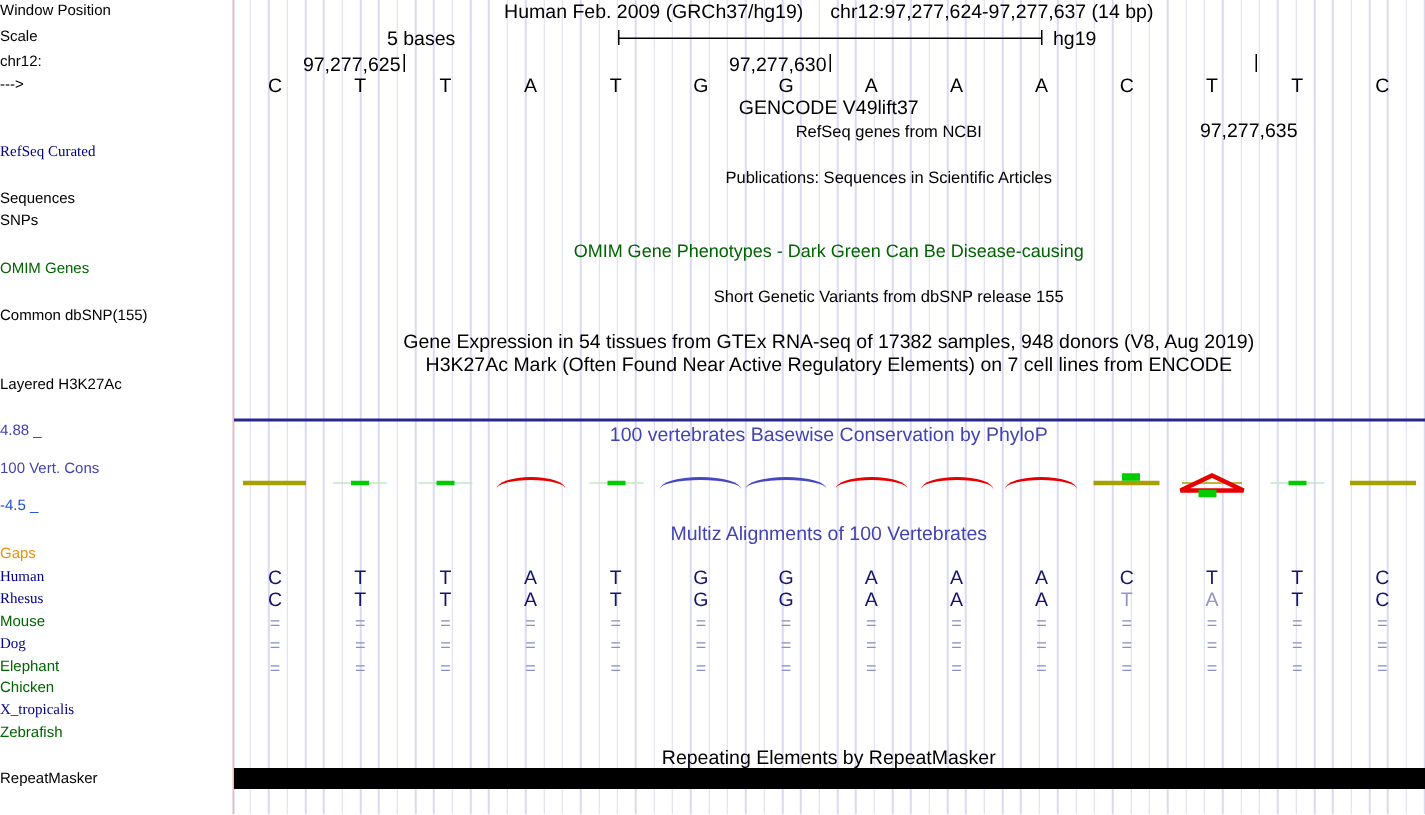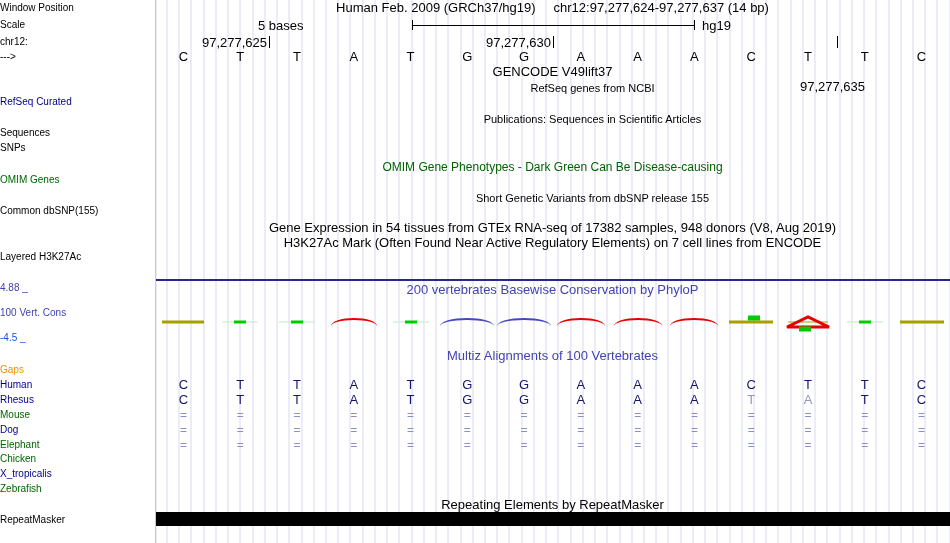--- a/index.html
+++ b/index.html
@@ -6,21 +6,21 @@
   #browser{position:relative;width:950px;height:543px;background:#fff;overflow:hidden;
     font-family:"Liberation Sans",sans-serif;color:#000;}
   #gridlines{position:absolute;left:156px;top:0;width:794px;height:543px;
     background-image:repeating-linear-gradient(to right,#d9d9f1 0,#d9d9f1 1px,transparent 1px,transparent 12.23px);
     background-position:10.5px 0;}
   #pink-divider{position:absolute;left:155px;top:0;width:1px;height:543px;background:#f4b6b6;}
   .left-label{position:absolute;left:0;width:151px;font-size:10px;line-height:14px;white-space:nowrap;}
   .center-title{position:absolute;left:155px;width:795px;text-align:center;font-size:13px;line-height:14px;white-space:nowrap;}
   .small{font-size:11px;margin-left:40px;}
   .mid{font-size:12px;}
-  .navy{color:#00008b;}
+  .navy{color:#00008b;font-family:Liberation Serif, serif;}
   .green{color:#006400;}
   .orange{color:#f09000;}
   .consblue{color:#4242b4;}
   .maroon{color:#1d4ed8;}
   .seq-row{position:absolute;left:155px;width:795px;display:flex;font-size:13px;line-height:14px;}
   .seq-row span{flex:1;text-align:center;}
   .ruler-row{color:#000;}
   .multiz-row{color:#14146e;}
   .dimbase{color:#9494c6;}
   .eq-row{color:#8890c4;font-size:12px;letter-spacing:0;}
@@ -86,21 +86,21 @@
   <div class="center-title mid green" style="top:160px">OMIM Gene Phenotypes - Dark Green Can Be Disease-causing</div>
   <div class="left-label green" style="top:173px">OMIM Genes</div>
   <div class="center-title small" style="top:191px">Short Genetic Variants from dbSNP release 155</div>
   <div class="left-label" style="top:204px">Common dbSNP(155)</div>
   <div class="center-title" style="top:221px">Gene Expression in 54 tissues from GTEx RNA-seq of 17382 samples, 948 donors (V8, Aug 2019)</div>
   <div class="center-title" style="top:236px">H3K27Ac Mark (Often Found Near Active Regulatory Elements) on 7 cell lines from ENCODE</div>
   <div class="left-label" style="top:250px">Layered H3K27Ac</div>
 
   <div id="hline-purple"></div>
   <div class="left-label consblue" style="top:281px">4.88 _</div>
-  <div class="center-title consblue" style="top:283px">200 vertebrates Basewise Conservation by PhyloP</div>
+  <div class="center-title consblue" style="top:283px">100 vertebrates Basewise Conservation by PhyloP</div>
   <div class="left-label consblue" style="top:306px">100 Vert. Cons</div>
   <div class="left-label maroon" style="top:331px">-4.5 _</div>
   <div id="cons-marks">
       <div class="mark" style="left: 28.3929px; top: 322px; width: 42px; height: 3px; background: rgb(166, 160, 0);"></div>
       <div class="mark" style="left: 85.1786px; top: 322px; width: 36px; height: 1px; background: rgb(196, 233, 196);"></div>
       <div class="mark" style="left: 85.1786px; top: 322px; width: 12px; height: 3px; background: rgb(0, 204, 0);"></div>
       <div class="mark" style="left: 141.964px; top: 322px; width: 36px; height: 1px; background: rgb(196, 233, 196);"></div>
       <div class="mark" style="left: 141.964px; top: 322px; width: 12px; height: 3px; background: rgb(0, 204, 0);"></div>
       <div class="mark" style="left: 198.75px; top: 322px; width: 46px; height: 6px; border-top: 2px solid rgb(230, 0, 0); border-radius: 50% 50% 0px 0px / 100% 100% 0px 0px; background: transparent;"></div>
       <div class="mark" style="left: 255.536px; top: 322px; width: 36px; height: 1px; background: rgb(196, 233, 196);"></div>

